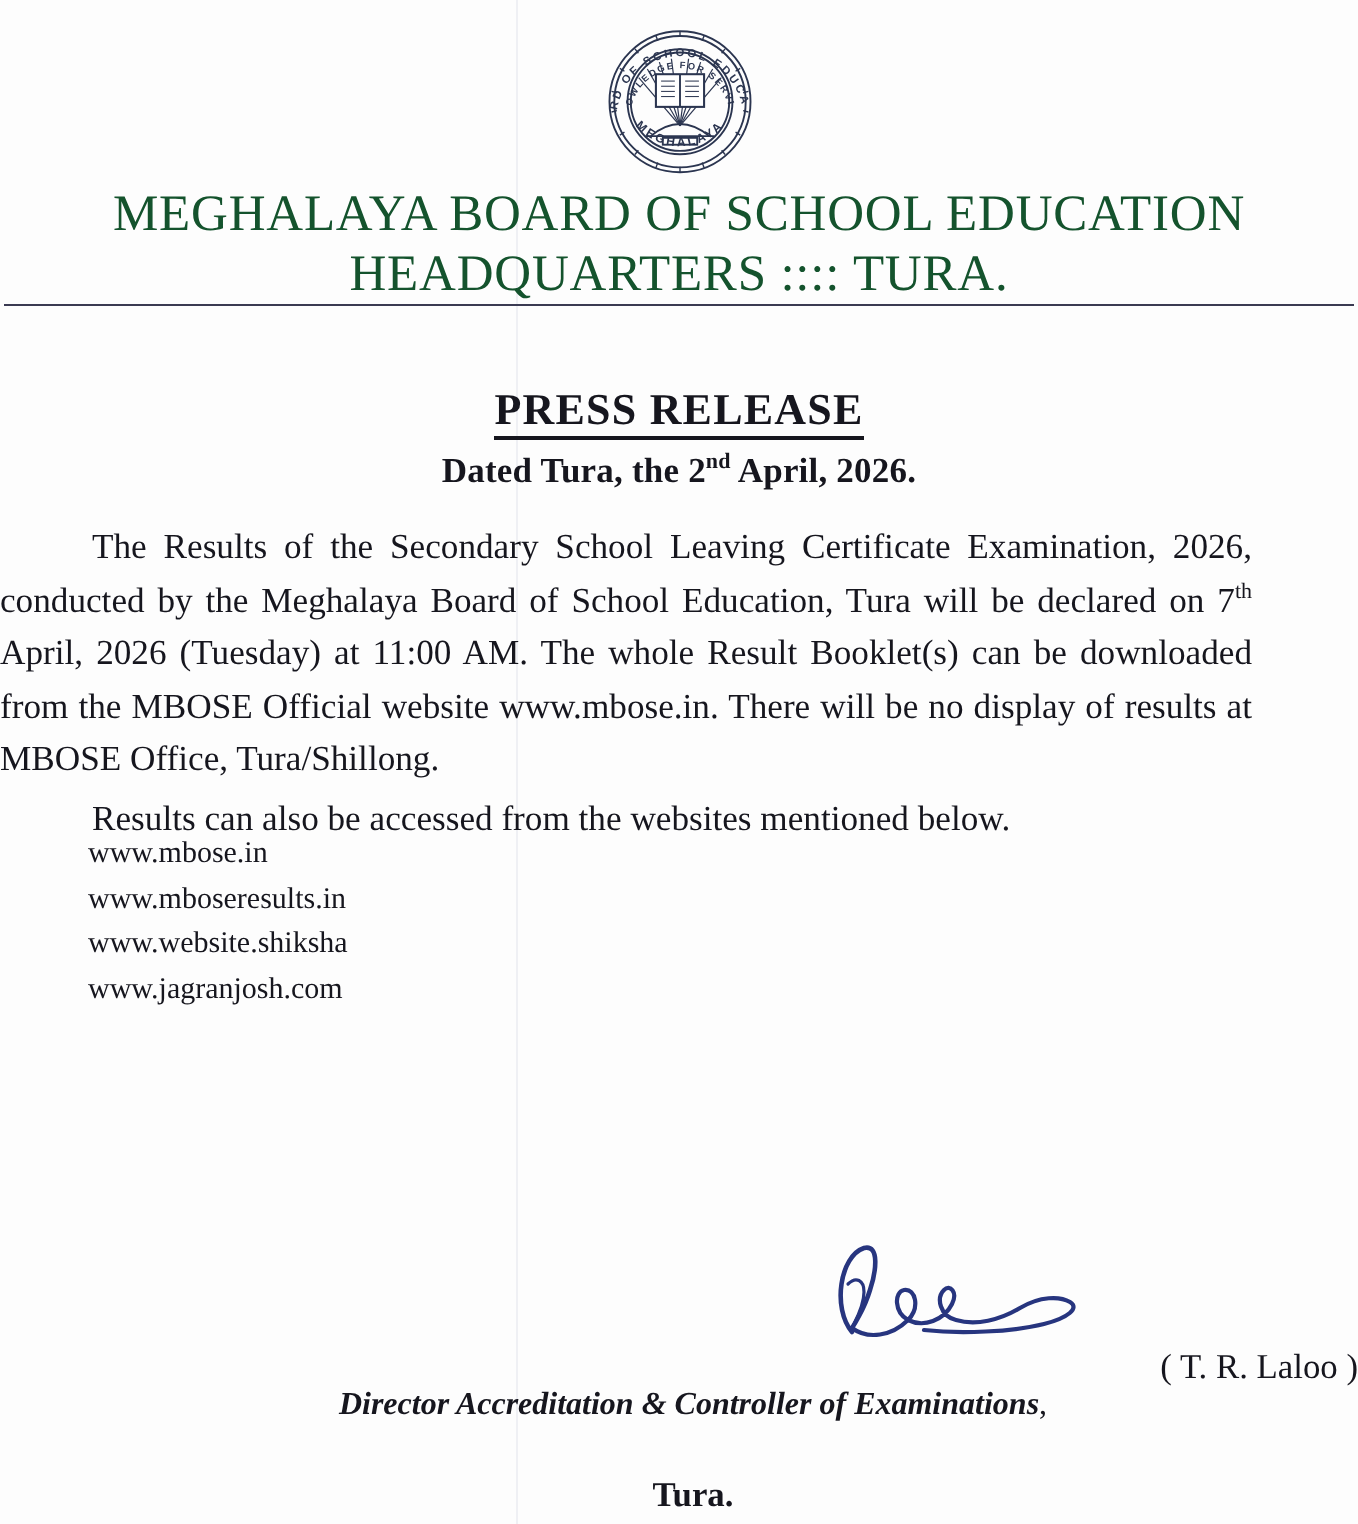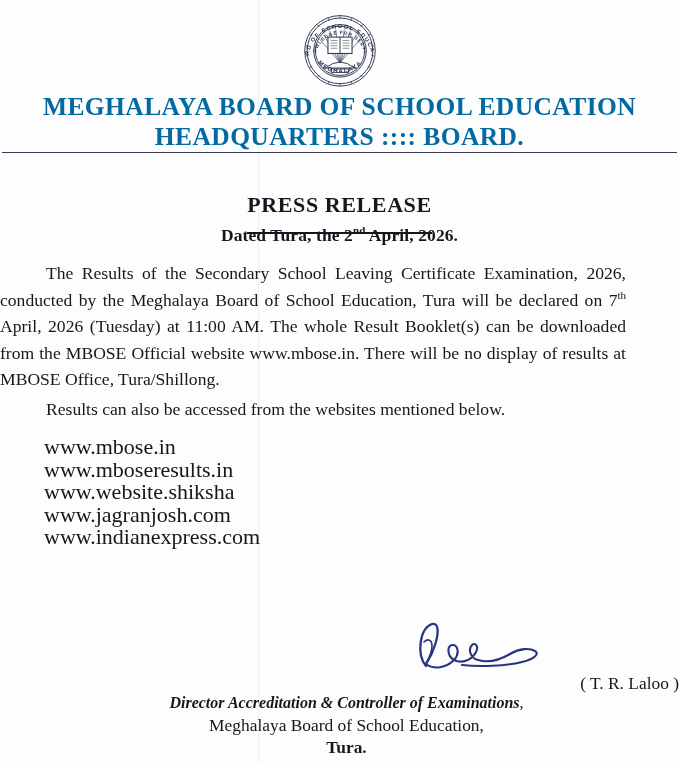--- a/index.html
+++ b/index.html
@@ -30,22 +30,21 @@
     height: 88px;
     display: block;
   }
 
   
   .org-header {
     position: absolute;
     left: 0; right: 0;
     top: 92px;
     text-align: center;
-    color: #0369a1;
-    font-weight: bold;
+    color: #14532d;
   }
   .org-line1 {
     font-size: 25.5px;
     letter-spacing: 0.4px;
     line-height: 30px;
     white-space: nowrap;
   }
   .org-line2 {
     font-size: 25.5px;
     letter-spacing: 0.4px;
@@ -67,21 +66,21 @@
     left: 0; right: 0;
     top: 192px;
     text-align: center;
   }
   .pr-title-main {
     display: inline-block;
     font-size: 22px;
     font-weight: bold;
     letter-spacing: 0.6px;
     border-bottom: 2.2px solid #16161e;
-    padding-bottom: 15px;
+    padding-bottom: 1px;
     line-height: 25px;
   }
   .pr-dateline {
     position: absolute;
     left: 0; right: 0;
     top: 225px;
     text-align: center;
     font-size: 17.5px;
     font-weight: bold;
     letter-spacing: 0.1px;
@@ -116,22 +115,22 @@
     top: 396px;
     font-size: 17.6px;
     line-height: 26px;
     white-space: nowrap;
   }
 
   
   .site-list {
     position: absolute;
     left: 44px;
-    top: 436px;
-    font-size: 22px;
+    top: 416px;
+    font-size: 15px;
     line-height: 22.6px;
   }
   .site-list div { white-space: nowrap; }
 
   
   .signature-mark {
     position: absolute;
     left: 402px;
     top: 618px;
     width: 150px;
@@ -276,47 +275,45 @@
         </text>
         <text font-size="7" letter-spacing="1.6">
           <textPath href="#arcBot" startOffset="50%" text-anchor="middle">MEGHALAYA</textPath>
         </text>
       </g>
     </svg>
   </div>
 
   <div class="org-header">
     <div class="org-line1">MEGHALAYA BOARD OF SCHOOL EDUCATION</div>
-    <div class="org-line2">HEADQUARTERS :::: BOARD.</div>
+    <div class="org-line2">HEADQUARTERS :::: TURA.</div>
   </div>
   <div class="header-rule"></div>
 
   <div class="pr-title">
     <span class="pr-title-main">PRESS RELEASE</span>
   </div>
   <div class="pr-dateline"><span>Dated Tura, the 2</span><sup>nd</sup><span> April, 2026.</span></div>
 
   <div class="body-para"><span class="indent"></span><span>The Results of the Secondary School Leaving Certificate Examination, 2026, conducted by the Meghalaya Board of School Education, Tura will be declared on 7</span><sup>th</sup><span> April, 2026 (Tuesday)  at 11:00 AM.  The whole Result Booklet(s) can be downloaded from the MBOSE Official website www.mbose.in. There will be no display of results at MBOSE Office, Tura/Shillong.</span></div>
 
   <div class="access-line">Results can also be accessed from the websites mentioned below.</div>
 
   <div class="site-list">
     <div>www.mbose.in</div>
     <div>www.mboseresults.in</div>
     <div>www.website.shiksha</div>
     <div>www.jagranjosh.com</div>
-    <div>www.indianexpress.com</div>
   </div>
 
   <svg class="signature-mark" viewBox="0 0 150 56">
     <g fill="none" stroke="#27357f" stroke-linecap="round" stroke-linejoin="round">
       <path d="M 24,48 C 14,36 18,10 30,6 C 38,4 36,18 33,27 C 30,37 24,46 24,46" stroke-width="2.3"></path>
       <path d="M 22,24 C 26,20 30,22 30,28 C 30,34 27,40 25,44" stroke-width="1.6"></path>
       <path d="M 24,46 C 32,52 44,50 52,42 C 58,36 56,26 50,27 C 45,28 45,38 52,42 C 60,46 70,42 74,34 C 77,28 73,24 70,27 C 66,31 68,40 76,42 C 86,45 98,42 108,36 C 118,30 128,30 133,33 C 138,36 132,41 120,44 C 104,48 78,49 60,47" stroke-width="2.1"></path>
     </g>
   </svg>
 
   <div class="sign-name">( T. R. Laloo )</div>
   <div class="sign-role"><b>Director Accreditation &amp; Controller of Examinations</b><span>,</span></div>
-  <div class="sign-org">Meghalaya Board of School Education,</div>
   <div class="sign-place">Tura.</div>
 
 </div>
 
 </body></html>

